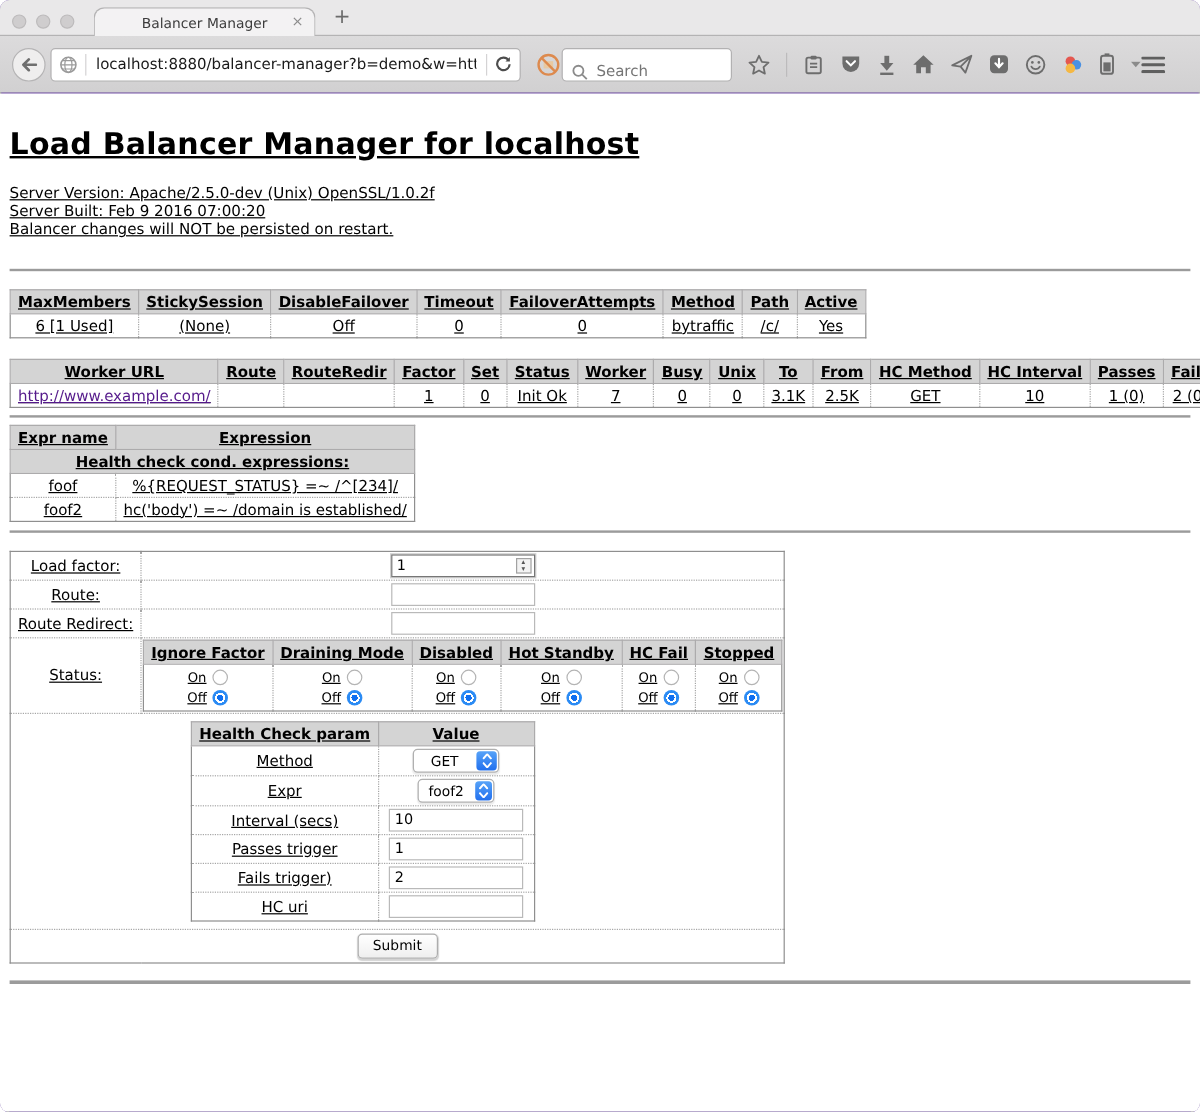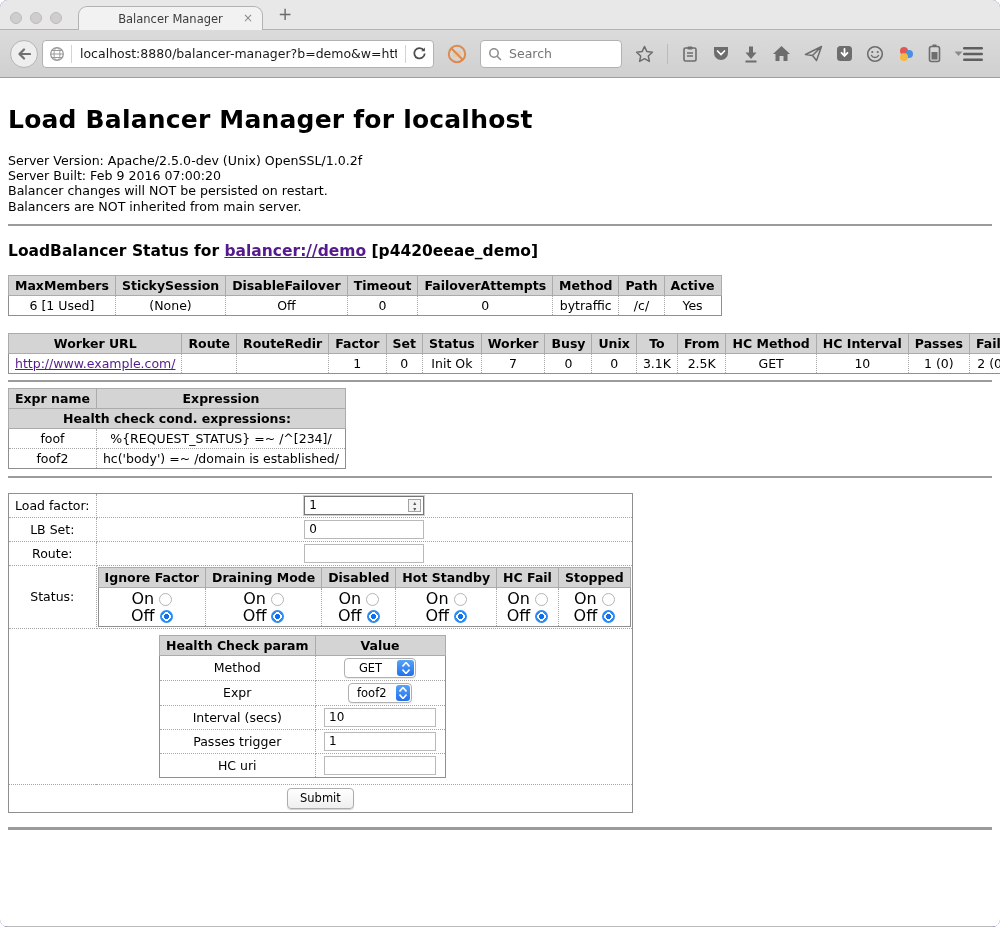--- a/index.html
+++ b/index.html
@@ -23,27 +23,27 @@
   .toolbar { height:48px; background:linear-gradient(#dcdbdc,#d1d0d1); border-bottom:1px solid #9f9e9f;
              display:flex; align-items:center; padding:0 10px; }
   .backbtn { width:28px; height:28px; border-radius:50%; background:#efeeee; border:1px solid #b5b4b5;
              display:flex; align-items:center; justify-content:center; margin-right:4px; flex:none; }
   .urlbar { width:392px; height:28px; background:#fff; border:1px solid #b2b1b2; border-radius:4px;
             display:flex; align-items:center; padding:0 6px; flex:none; }
   .urlbar input { flex:1; border:none; outline:none; font:12.5px "DejaVu Sans",sans-serif; color:#1a1a1a; min-width:0; background:transparent; }
   .vdiv { width:1px; height:18px; background:#d4d3d4; margin:0 6px; flex:none; }
   .toolicon { flex:none; display:flex; align-items:center; justify-content:center; }
   .searchbar { width:142px; height:28px; background:#fff; border:1px solid #b2b1b2; border-radius:4px;
-               display:flex; align-items:center; padding:0 7px; margin-left:12px; flex:none; }
+               display:flex; align-items:flex-end; padding:0 7px; flex:none; }
   .searchbar input { flex:1; border:none; outline:none; font:12.5px "DejaVu Sans",sans-serif; color:#9a9a9a; min-width:0; background:transparent; }
   .iconrow { display:flex; align-items:center; gap:13px; margin-left:13px; flex:none; }
   .tooldiv { width:1px; height:20px; background:#bcbbbc; }
 
   
-  .content { background:#fff; padding:0 8px; font-size:12.5px; color:#000; height:848px; overflow:hidden; }
+  .content { background:#fff; padding:0 8px; font-size:12.5px; color:#000; height:848px; overflow:hidden;text-decoration:underline; }
   h1 { font-size:25px; font-weight:bold; margin:27px 0 0 0; letter-spacing:0.2px; }
   .info { margin:19px 0 0 0; line-height:15.2px; font-size:12.6px; }
   hr.rule { border:none; height:2px; background:#9b9b9b; margin:10px 0 0 0; }
   h3.sect { font-size:15.5px; font-weight:bold; margin:16px 0 0 0; }
   a.plink { color:#551a8b; text-decoration:underline; font-weight:bold; }
   a.wlink { color:#551a8b; text-decoration:underline; font-weight:normal; }
 
   table.tbl { border-collapse:collapse; font-size:12.5px; border:1px solid #8f8f8f; }
   table.tbl th { background:#d4d4d4; font-weight:bold; border:1px solid #acabac; padding:2px 6px; text-align:center; white-space:nowrap; }
   table.tbl td { border:1px dotted #a6a6a6; padding:2px 6px; text-align:center; white-space:nowrap; }
@@ -67,21 +67,21 @@
   .macsel { display:inline-flex; align-items:stretch; border:1px solid #b0b0b0; border-radius:4px;
             background:#fff; height:20px; box-shadow:0 1px 1px rgba(0,0,0,0.08); vertical-align:middle; }
   .macsel .txt { flex:1; font-size:11.5px; display:flex; align-items:center; justify-content:center; padding:0 8px; }
   .macsel .step { width:17px; border-radius:3px; background:linear-gradient(#57a3f8,#2270ee); margin:1px;
                   display:flex; flex-direction:column; align-items:center; justify-content:center; gap:2px; }
   .w72 { width:72px; } .w64 { width:64px; }
 
   .radio { width:13px; height:13px; border-radius:50%; background:#fff; border:1px solid #b4b4b4;
            display:inline-block; vertical-align:middle; margin-left:5px; }
   .radio.checked { border:0; background:radial-gradient(circle,#0f6ff0 0 2.6px,#ffffff 2.6px 4.2px,#2b8bf4 4.2px 7px); }
-  .radioline { line-height:17px; font-size:16px; }
+  .radioline { line-height:17px; font-size:11px; }
 
   .hc-wrap { text-align:left; padding-left:150px !important; }
   .submitrow { text-align:center; padding:3px 0 !important; }
   .btn { font:11.5px "DejaVu Sans",sans-serif; padding:2px 12px 3px; border:1px solid #adadad; border-radius:4px;
          background:linear-gradient(#ffffff,#efefef); box-shadow:0 1px 1px rgba(0,0,0,0.18); }
   svg { display:block; }
 </style>
 </head>
 <body>
 
@@ -229,28 +229,25 @@
   </div>
 
   <div class="content">
 
     <h1>Load Balancer Manager for localhost</h1>
 
     <p class="info">
       <span>Server Version: Apache/2.5.0-dev (Unix) OpenSSL/1.0.2f</span><br>
       <span>Server Built: Feb 9 2016 07:00:20</span><br>
       <span>Balancer changes will NOT be persisted on restart.</span><br>
-      <span>Balancers are NOT inherited from main server.</span><br>
+      <br>
     </p>
 
     <hr class="rule">
 
-    <h3 class="sect">
-      <span>LoadBalancer Status for </span><a class="plink" href="#">balancer://demo</a><span> [p4420eeae_demo]</span>
-    </h3>
 
     <table class="tbl t1">
       <tbody>
           <tr>
         <th style="width:92px">MaxMembers</th>
         <th style="width:98px">StickySession</th>
         <th style="width:112px">DisableFailover</th>
         <th style="width:55px">Timeout</th>
         <th style="width:122px">FailoverAttempts</th>
         <th style="width:55px">Method</th>
@@ -341,25 +338,25 @@
           <tr>
         <td class="lblcol">Load factor:</td>
         <td>
           <span class="numwrap">
             <input class="tin w120" type="text" value="1" style="">
             <span class="stepper">▴<br>▾</span>
           </span>
         </td>
       </tr>
       <tr>
-        <td class="lblcol">LB Set:</td>
-        <td><input class="tin w120" type="text" value="0" style=""></td>
-      </tr>
-      <tr>
         <td class="lblcol">Route:</td>
+        <td><input class="tin w120" type="text" value="" style=""></td>
+      </tr>
+      <tr>
+        <td class="lblcol">Route Redirect:</td>
         <td><input class="tin w120" type="text" value="" style=""></td>
       </tr>
 
       <tr>
         <td class="lblcol">Status:</td>
         <td style="padding:1px">
           <table class="tbl" style="width:456px; border:1px solid #8f8f8f">
             <tbody>
                   <tr>
               <th>Ignore Factor</th>
@@ -442,20 +439,24 @@
             </tr>
             <tr>
               <td>Interval (secs)</td>
               <td><input class="tin w112" type="text" value="10" style=""></td>
             </tr>
             <tr>
               <td>Passes trigger</td>
               <td><input class="tin w112" type="text" value="1" style=""></td>
             </tr>
             <tr>
+              <td>Fails trigger)</td>
+              <td><input class="tin w112" type="text" value="2" style=""></td>
+            </tr>
+            <tr>
               <td>HC uri</td>
               <td><input class="tin w112" type="text" value="" style=""></td>
             </tr>
           </tbody>
               </table>
         </td>
       </tr>
 
       <tr>
         <td colspan="2" class="submitrow">

